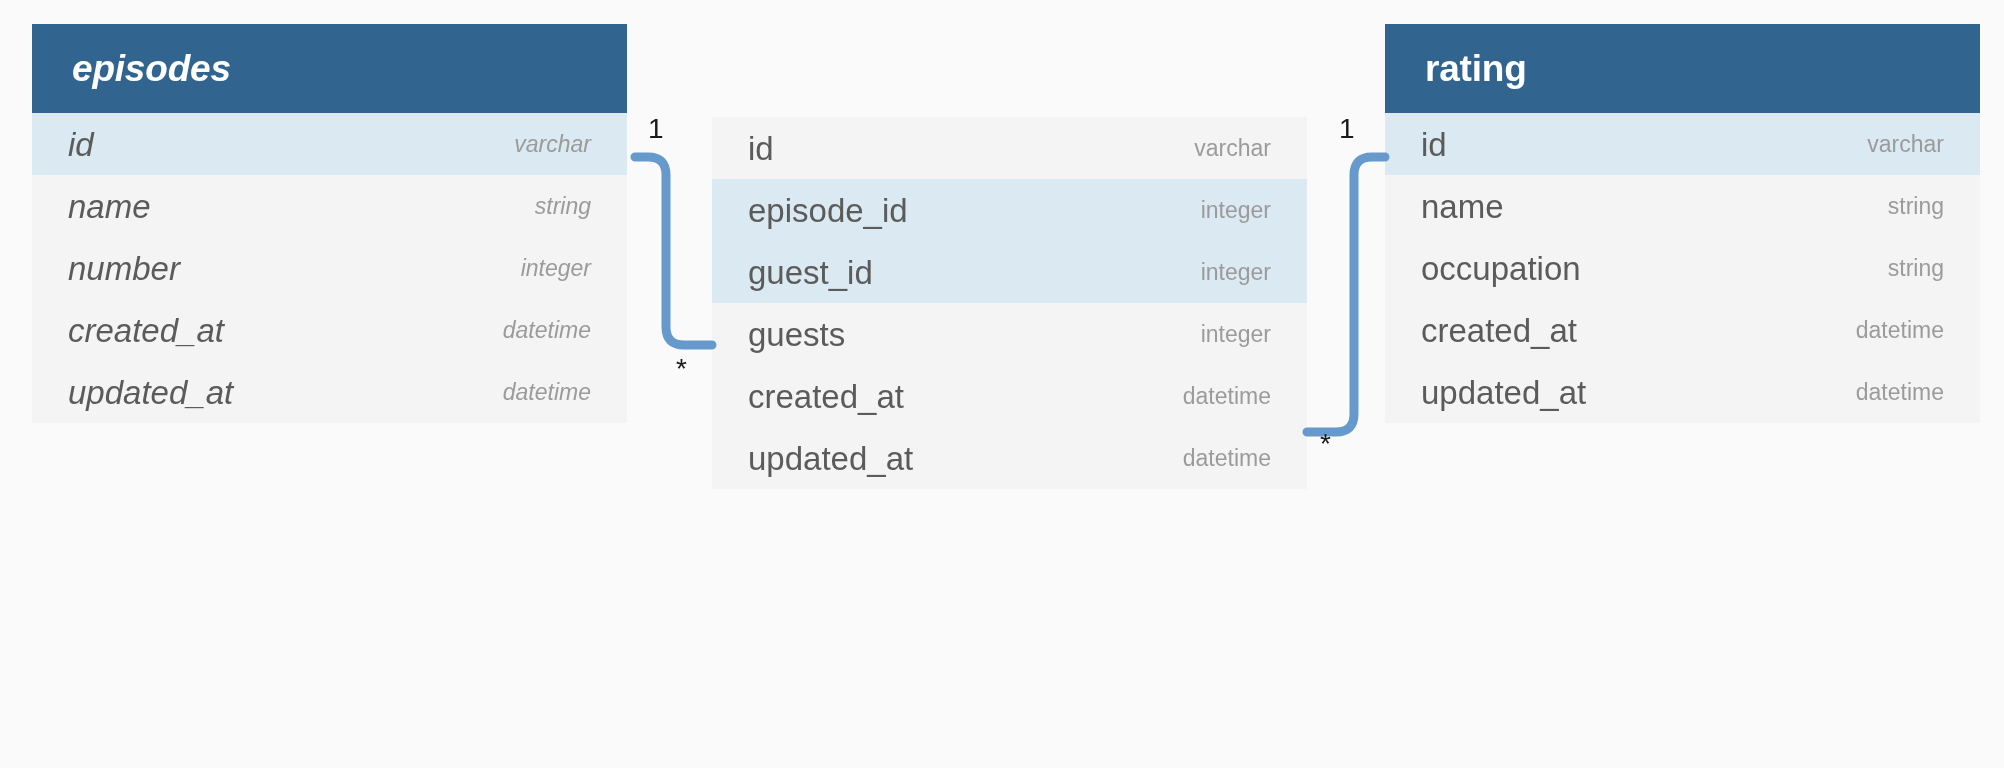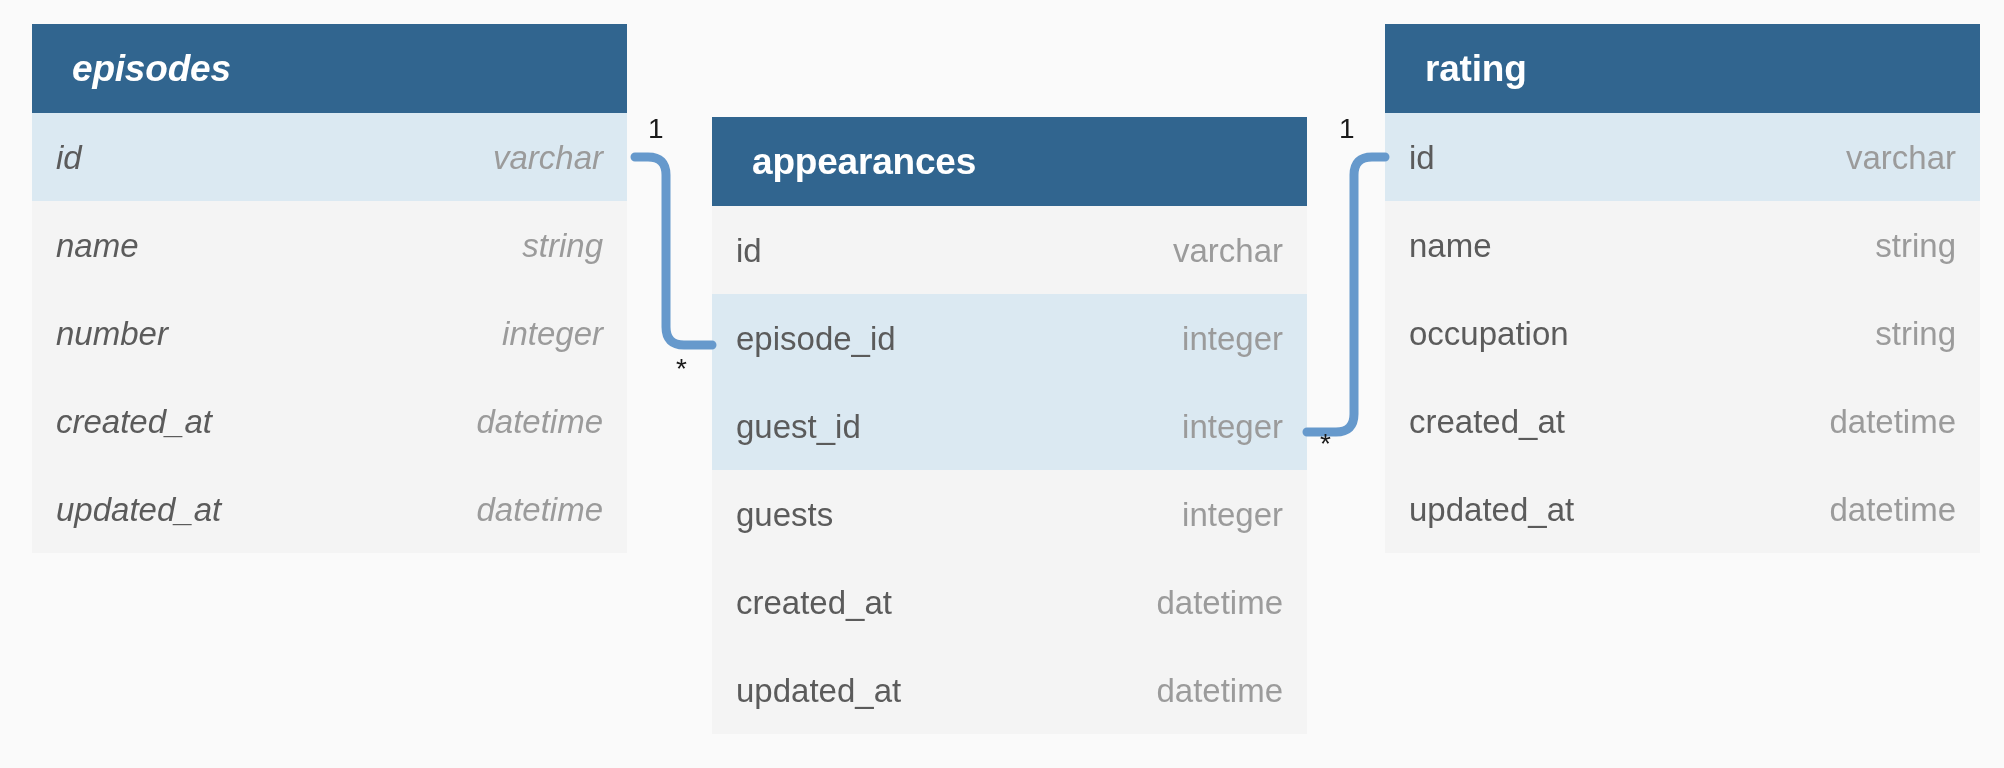--- a/index.html
+++ b/index.html
@@ -37,38 +37,38 @@
     box-sizing: border-box;
   }
   .entity-title {
     color: #ffffff;
     font-size: 37px;
     font-weight: bold;
     letter-spacing: -0.2px;
     line-height: 1;
   }
   .field-row {
-    height: 88px;
+    height: 62px;
     display: flex;
     align-items: center;
     justify-content: space-between;
-    padding: 0 24px;
+    padding: 0 36px;
     box-sizing: border-box;
     background: #f4f4f4;
   }
   .field-row.highlight {
     background: #dbe9f2;
   }
   .field-name {
     font-size: 33px;
     color: #5b5b5b;
     line-height: 1;
   }
   .field-type {
-    font-size: 33px;
+    font-size: 23px;
     color: #9b9b9b;
     line-height: 1;
   }
 
   
   #entity-episodes    { left: 32px;   top: 24px; font-style: italic; }
   #entity-appearances { left: 712px;  top: 117px; }
   #entity-guests      { left: 1385px; top: 24px; }
 
   
@@ -125,23 +125,20 @@
       <span class="field-name">created_at</span>
       <span class="field-type">datetime</span>
     </div>
     <div class="field-row">
       <span class="field-name">updated_at</span>
       <span class="field-type">datetime</span>
     </div>
   </div>
 
   <div class="entity" id="entity-appearances">
-    <div class="entity-header">
-      <span class="entity-title">appearances</span>
-    </div>
     <div class="field-row">
       <span class="field-name">id</span>
       <span class="field-type">varchar</span>
     </div>
     <div class="field-row highlight">
       <span class="field-name">episode_id</span>
       <span class="field-type">integer</span>
     </div>
     <div class="field-row highlight">
       <span class="field-name">guest_id</span>

